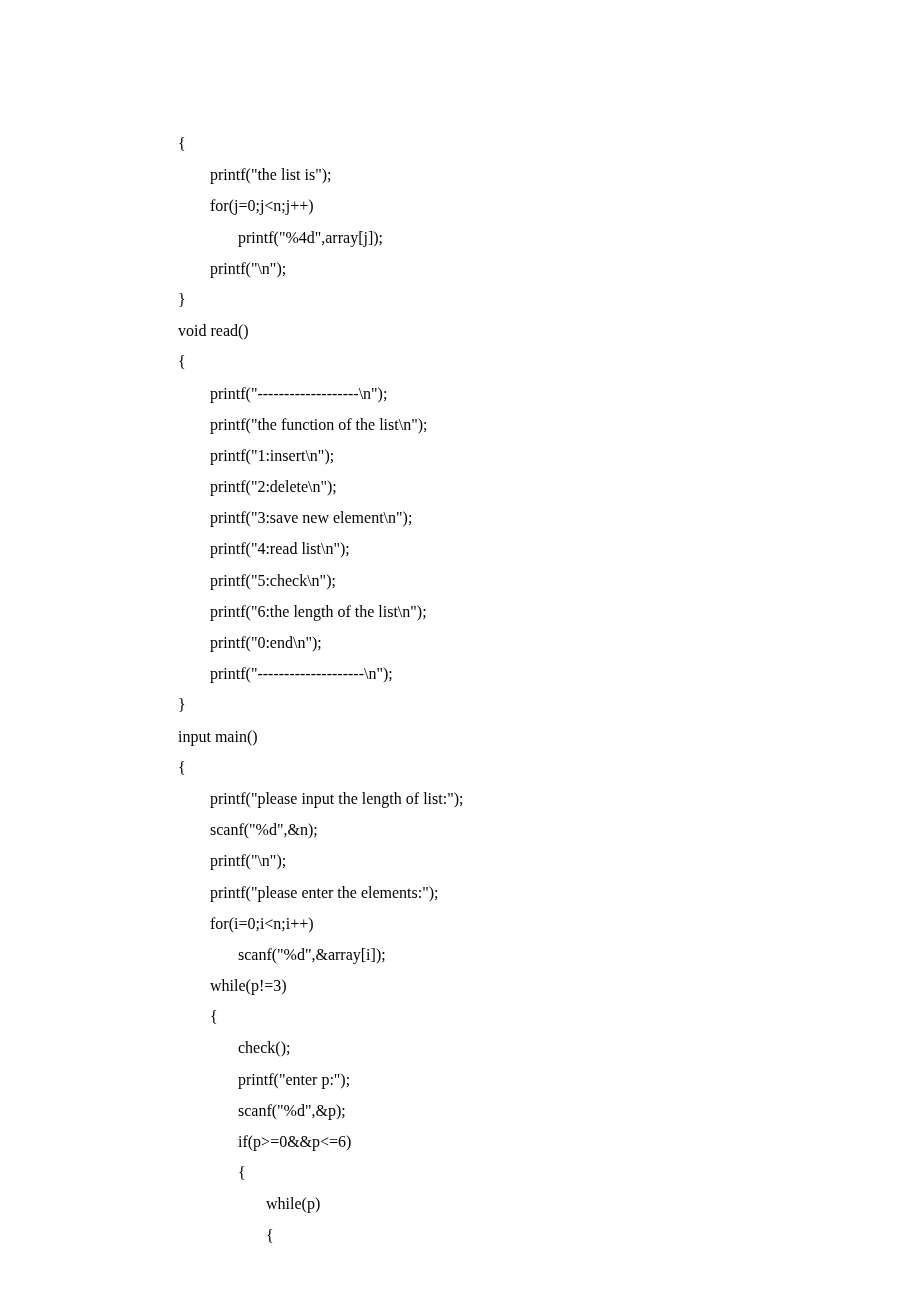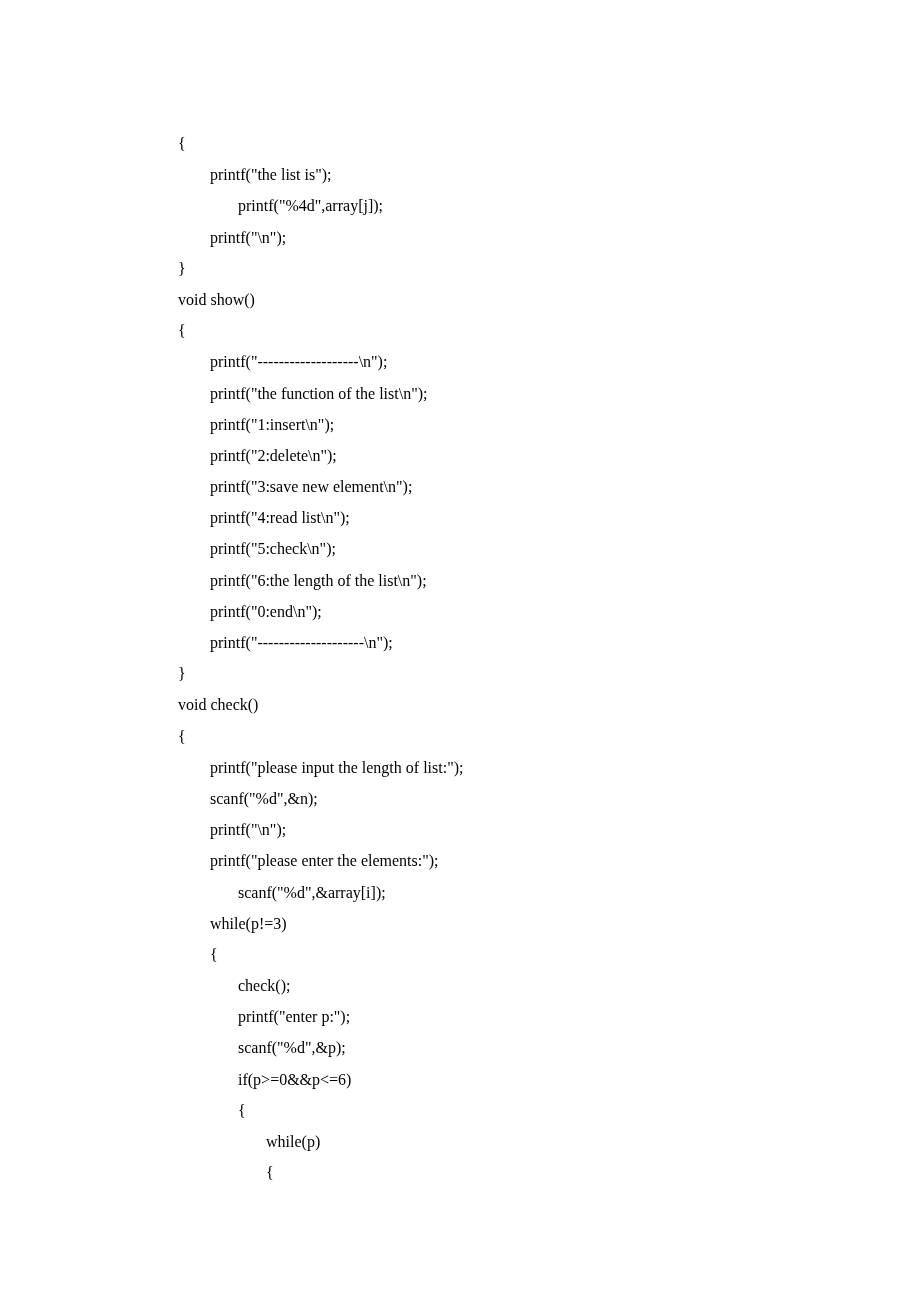--- a/index.html
+++ b/index.html
@@ -24,42 +24,44 @@
     font-family: "Times New Roman", Times, serif;
   }
 </style>
 </head>
 <body>
 
 <div class="page">
   <div id="code-container">
       <div class="code-line">{</div>
       <div class="code-line">        printf("the list is");</div>
+      <div class="code-line">        for(j=0;j&lt;n;j++)</div>
       <div class="code-line">               printf("%4d",array[j]);</div>
       <div class="code-line">        printf("\n");</div>
       <div class="code-line">}</div>
-      <div class="code-line">void show()</div>
+      <div class="code-line">void read()</div>
       <div class="code-line">{</div>
       <div class="code-line">        printf("-------------------\n");</div>
       <div class="code-line">        printf("the function of the list\n");</div>
       <div class="code-line">        printf("1:insert\n");</div>
       <div class="code-line">        printf("2:delete\n");</div>
       <div class="code-line">        printf("3:save new element\n");</div>
       <div class="code-line">        printf("4:read list\n");</div>
       <div class="code-line">        printf("5:check\n");</div>
       <div class="code-line">        printf("6:the length of the list\n");</div>
       <div class="code-line">        printf("0:end\n");</div>
       <div class="code-line">        printf("--------------------\n");</div>
       <div class="code-line">}</div>
-      <div class="code-line">void check()</div>
+      <div class="code-line">input main()</div>
       <div class="code-line">{</div>
       <div class="code-line">        printf("please input the length of list:");</div>
       <div class="code-line">        scanf("%d",&amp;n);</div>
       <div class="code-line">        printf("\n");</div>
       <div class="code-line">        printf("please enter the elements:");</div>
+      <div class="code-line">        for(i=0;i&lt;n;i++)</div>
       <div class="code-line">               scanf("%d",&amp;array[i]);</div>
       <div class="code-line">        while(p!=3)</div>
       <div class="code-line">        {</div>
       <div class="code-line">               check();</div>
       <div class="code-line">               printf("enter p:");</div>
       <div class="code-line">               scanf("%d",&amp;p);</div>
       <div class="code-line">               if(p&gt;=0&amp;&amp;p&lt;=6)</div>
       <div class="code-line">               {</div>
       <div class="code-line">                      while(p)</div>
       <div class="code-line">                      {</div>

